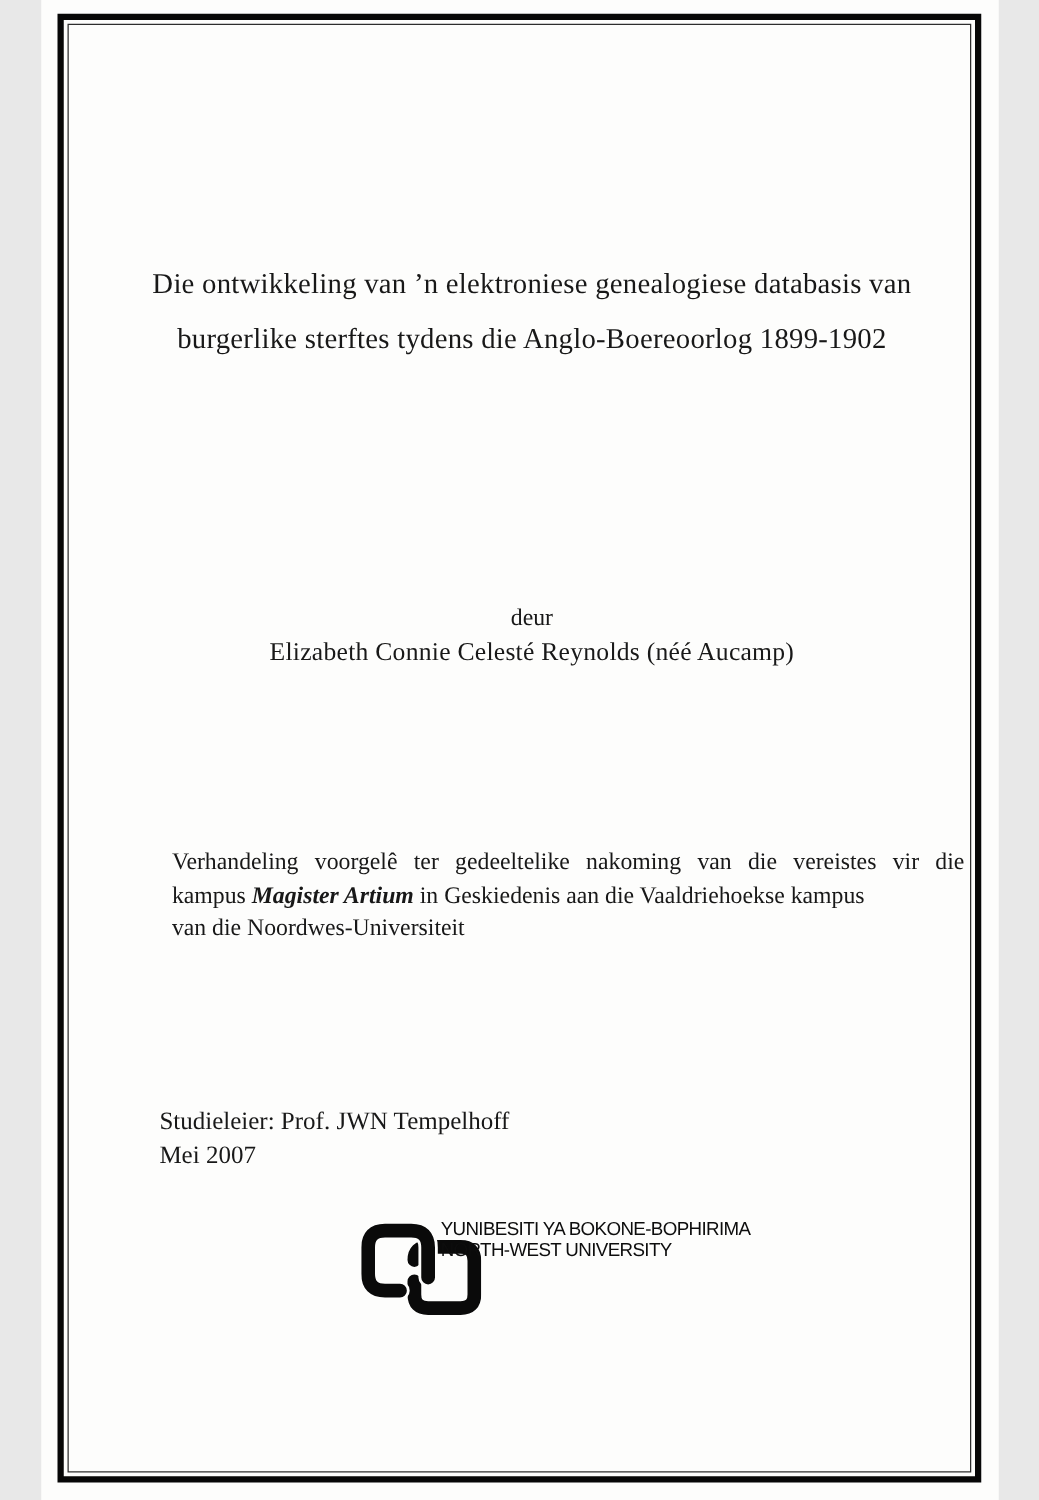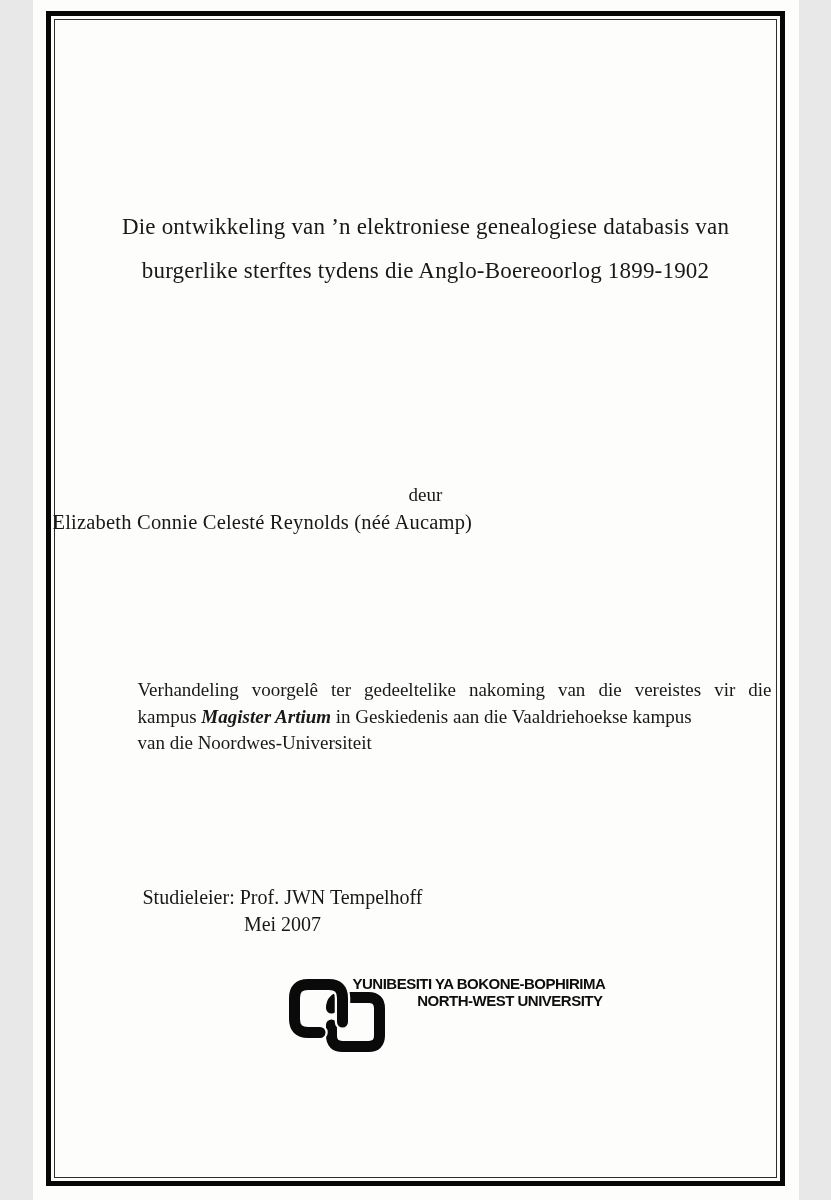--- a/index.html
+++ b/index.html
@@ -35,21 +35,21 @@
   .byline {
     position: absolute;
     top: 436px; left: 20px; right: 0;
     text-align: center;
     font-size: 19px;
     margin-top: 48px;
   }
   .author {
     position: absolute;
     top: 511px; left: 20px; right: 0;
-    text-align: left;
+    text-align: center;
     font-size: 20.5px;
     letter-spacing: 0.2px;
     white-space: nowrap;
   }
   .declaration {
     position: absolute;
     top: 663px; left: 105px;
     width: 634px;
     font-size: 19px;
     line-height: 26.5px;
@@ -58,39 +58,37 @@
   .declaration .justified {
     white-space: nowrap;
     text-align: justify;
     text-align-last: justify;
     word-spacing: 3.5px;
     margin-top: 14px;
   }
   .declaration i { font-style: italic; font-weight: bold; }
   .supervisor-block {
     position: absolute;
-    top: 884px; left: 110px;
+    top: 884px; left: 95px;
     font-size: 20px;
     line-height: 26.5px;
     white-space: nowrap;
-    text-align: center;
   }
   .logo-mark {
     position: absolute;
     top: 977px; left: 256px;
     width: 96px; height: 75px;
   }
   .logo-text {
     position: absolute;
     top: 975px; left: 320px;
     width: 250px;
-    text-align: right;
     font-family: "Liberation Sans", "DejaVu Sans", sans-serif;
     font-size: 15px;
-    font-weight: 700;
+    font-weight: 400;
     letter-spacing: -0.5px;
     line-height: 17.4px;
     color: #0d0d0d;
     white-space: nowrap;
   }
 </style>
 </head>
 <body>
 
 <div class="page">

